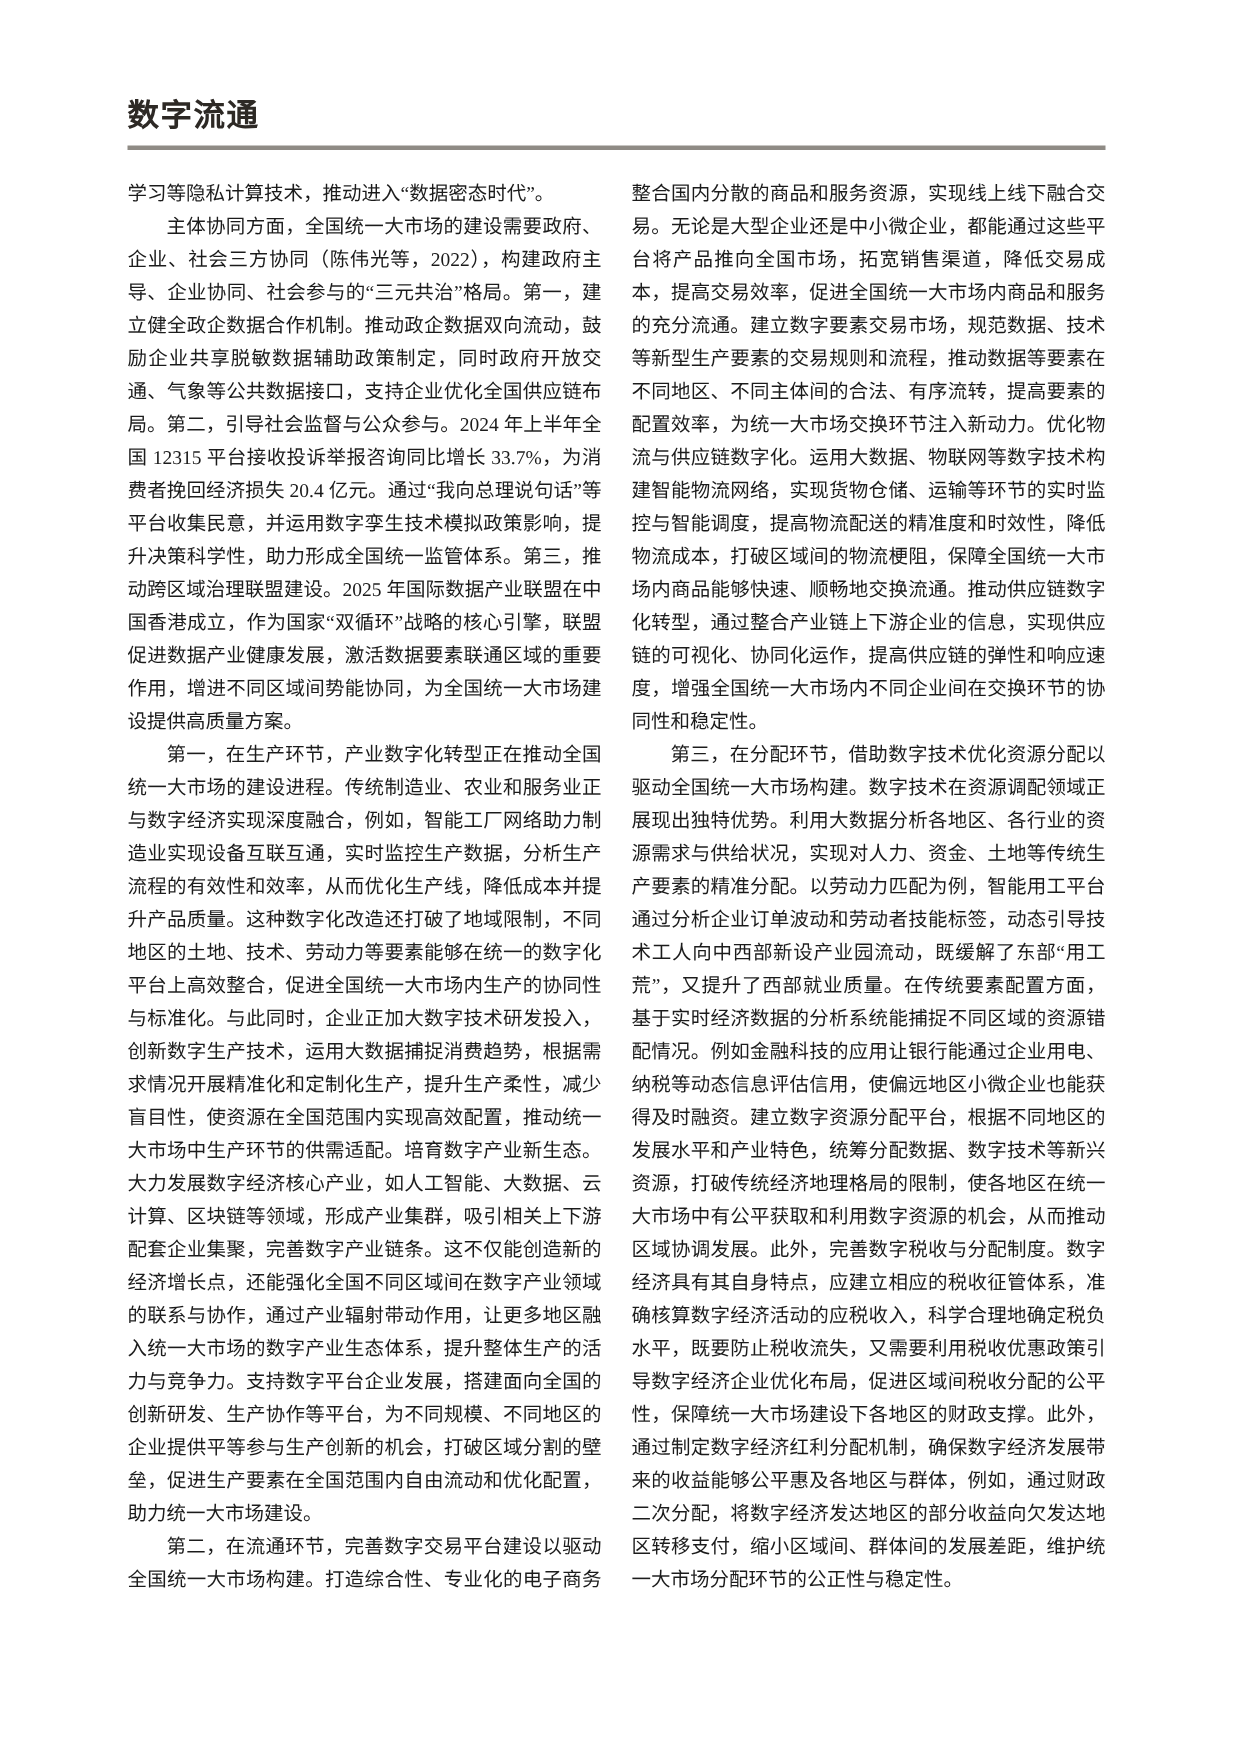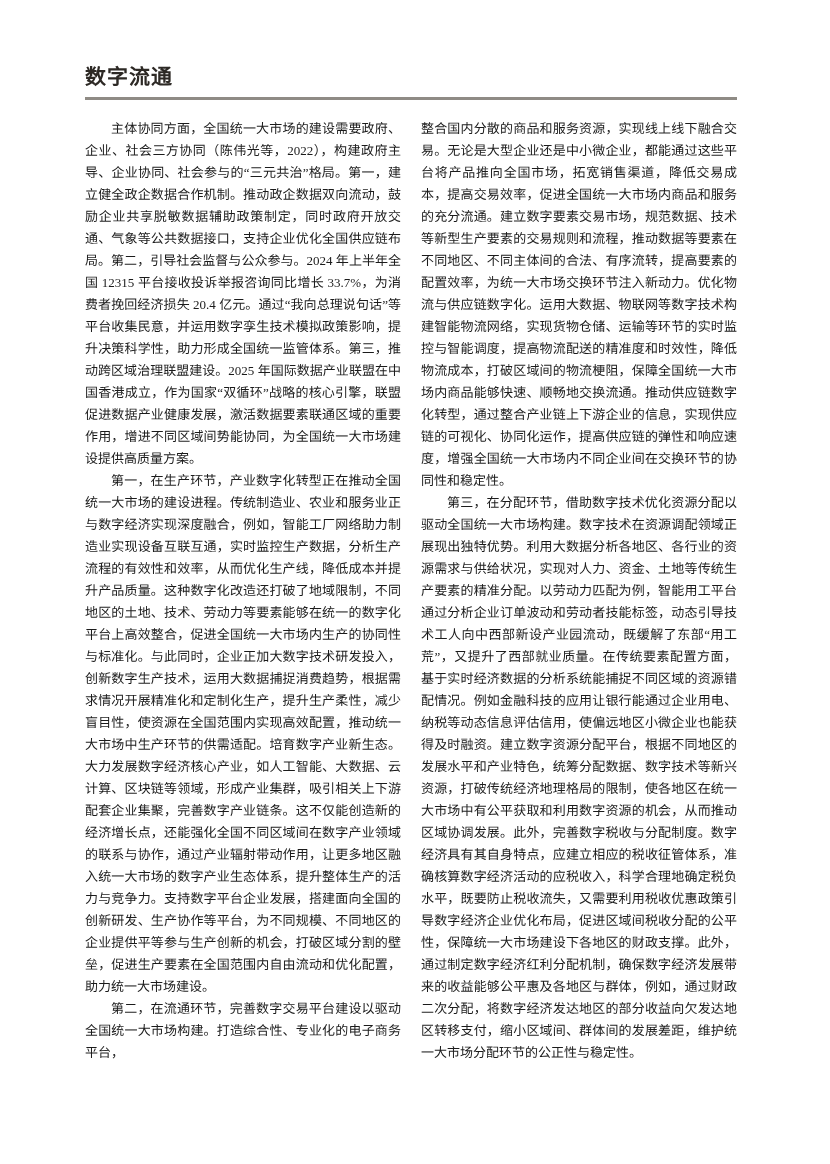--- a/index.html
+++ b/index.html
@@ -104,20 +104,21 @@
 <div class="page">
 
   <header>
     <div class="header-title">数字流通</div>
     <div class="header-rule"></div>
   </header>
 
   <main class="content">
 
     <div class="col">
+      <p class="para no-indent">学习等隐私计算技术，推动进入“数据密态时代”。</p>
       <p class="para">主体协同方面，全国统一大市场的建设需要政府、企业、社会三方协同（陈伟光等，2022），构建政府主导、企业协同、社会参与的“三元共治”格局。第一，建立健全政企数据合作机制。推动政企数据双向流动，鼓励企业共享脱敏数据辅助政策制定，同时政府开放交通、气象等公共数据接口，支持企业优化全国供应链布局。第二，引导社会监督与公众参与。2024 年上半年全国 12315 平台接收投诉举报咨询同比增长 33.7%，为消费者挽回经济损失 20.4 亿元。通过“我向总理说句话”等平台收集民意，并运用数字孪生技术模拟政策影响，提升决策科学性，助力形成全国统一监管体系。第三，推动跨区域治理联盟建设。2025 年国际数据产业联盟在中国香港成立，作为国家“双循环”战略的核心引擎，联盟促进数据产业健康发展，激活数据要素联通区域的重要作用，增进不同区域间势能协同，为全国统一大市场建设提供高质量方案。</p>
       <p class="para">第一，在生产环节，产业数字化转型正在推动全国统一大市场的建设进程。传统制造业、农业和服务业正与数字经济实现深度融合，例如，智能工厂网络助力制造业实现设备互联互通，实时监控生产数据，分析生产流程的有效性和效率，从而优化生产线，降低成本并提升产品质量。这种数字化改造还打破了地域限制，不同地区的土地、技术、劳动力等要素能够在统一的数字化平台上高效整合，促进全国统一大市场内生产的协同性与标准化。与此同时，企业正加大数字技术研发投入，创新数字生产技术，运用大数据捕捉消费趋势，根据需求情况开展精准化和定制化生产，提升生产柔性，减少盲目性，使资源在全国范围内实现高效配置，推动统一大市场中生产环节的供需适配。培育数字产业新生态。大力发展数字经济核心产业，如人工智能、大数据、云计算、区块链等领域，形成产业集群，吸引相关上下游配套企业集聚，完善数字产业链条。这不仅能创造新的经济增长点，还能强化全国不同区域间在数字产业领域的联系与协作，通过产业辐射带动作用，让更多地区融入统一大市场的数字产业生态体系，提升整体生产的活力与竞争力。支持数字平台企业发展，搭建面向全国的创新研发、生产协作等平台，为不同规模、不同地区的企业提供平等参与生产创新的机会，打破区域分割的壁垒，促进生产要素在全国范围内自由流动和优化配置，助力统一大市场建设。</p>
       <p class="para">第二，在流通环节，完善数字交易平台建设以驱动全国统一大市场构建。打造综合性、专业化的电子商务平台，</p>
     </div>
 
     <div class="col">
       <p class="para no-indent">整合国内分散的商品和服务资源，实现线上线下融合交易。无论是大型企业还是中小微企业，都能通过这些平台将产品推向全国市场，拓宽销售渠道，降低交易成本，提高交易效率，促进全国统一大市场内商品和服务的充分流通。建立数字要素交易市场，规范数据、技术等新型生产要素的交易规则和流程，推动数据等要素在不同地区、不同主体间的合法、有序流转，提高要素的配置效率，为统一大市场交换环节注入新动力。优化物流与供应链数字化。运用大数据、物联网等数字技术构建智能物流网络，实现货物仓储、运输等环节的实时监控与智能调度，提高物流配送的精准度和时效性，降低物流成本，打破区域间的物流梗阻，保障全国统一大市场内商品能够快速、顺畅地交换流通。推动供应链数字化转型，通过整合产业链上下游企业的信息，实现供应链的可视化、协同化运作，提高供应链的弹性和响应速度，增强全国统一大市场内不同企业间在交换环节的协同性和稳定性。</p>
       <p class="para">第三，在分配环节，借助数字技术优化资源分配以驱动全国统一大市场构建。数字技术在资源调配领域正展现出独特优势。利用大数据分析各地区、各行业的资源需求与供给状况，实现对人力、资金、土地等传统生产要素的精准分配。以劳动力匹配为例，智能用工平台通过分析企业订单波动和劳动者技能标签，动态引导技术工人向中西部新设产业园流动，既缓解了东部“用工荒”，又提升了西部就业质量。在传统要素配置方面，基于实时经济数据的分析系统能捕捉不同区域的资源错配情况。例如金融科技的应用让银行能通过企业用电、纳税等动态信息评估信用，使偏远地区小微企业也能获得及时融资。建立数字资源分配平台，根据不同地区的发展水平和产业特色，统筹分配数据、数字技术等新兴资源，打破传统经济地理格局的限制，使各地区在统一大市场中有公平获取和利用数字资源的机会，从而推动区域协调发展。此外，完善数字税收与分配制度。数字经济具有其自身特点，应建立相应的税收征管体系，准确核算数字经济活动的应税收入，科学合理地确定税负水平，既要防止税收流失，又需要利用税收优惠政策引导数字经济企业优化布局，促进区域间税收分配的公平性，保障统一大市场建设下各地区的财政支撑。此外，通过制定数字经济红利分配机制，确保数字经济发展带来的收益能够公平惠及各地区与群体，例如，通过财政二次分配，将数字经济发达地区的部分收益向欠发达地区转移支付，缩小区域间、群体间的发展差距，维护统一大市场分配环节的公正性与稳定性。</p>
       <p class="para">第四，在消费环节，提升数字消费体验以助力全国统一大市场建设。发展虚拟现实（VR）、增强现实（AR）等数字技术应用，打造沉浸式消费场景，激发消费者的消</p>
     </div>

